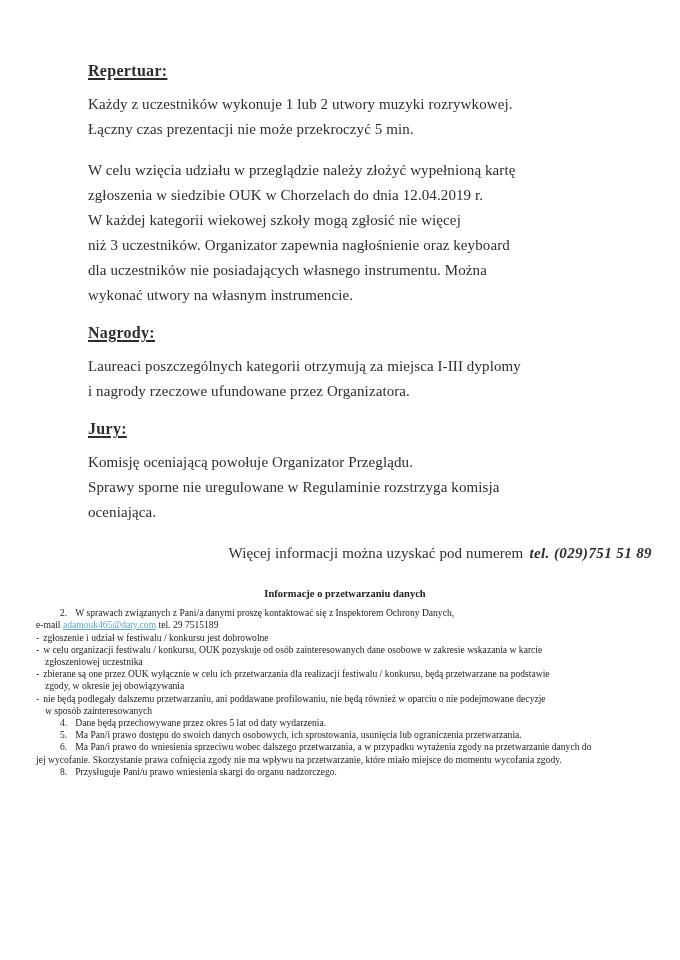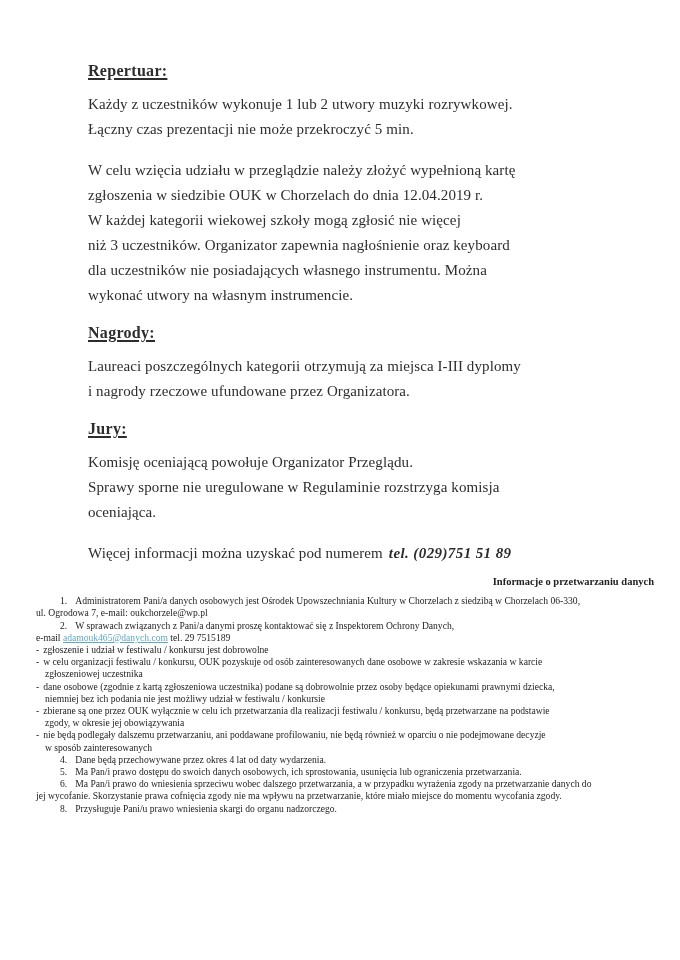--- a/index.html
+++ b/index.html
@@ -25,37 +25,37 @@
   }
 
   .para {
     font-size: 15px;
     line-height: 25px;
     margin: 0 0 16px 0;
     white-space: pre-line;
     letter-spacing: 0.1px;
   }
 
-  .more-info { margin-bottom: 10px; }
+  .more-info { margin-bottom: 22px; text-align: right; }
   .phone {
     font-weight: bold;
     font-style: italic;
     margin-left: 6px;
     letter-spacing: 0.4px;
   }
 
   .privacy {
     margin-left: -52px;
     width: 618px;
     font-size: 9.6px;
     line-height: 12.2px;
     color: #232323;
   }
   .privacy-title {
-    text-align: right;
+    text-align: center;
     font-weight: bold;
     font-size: 10.5px;
     margin-bottom: 7px;
   }
   .pitem { white-space: pre-line; }
   .pitem.num  { text-indent: 24px; }
   .pitem.num .marker { margin-right: 8px; }
   .pitem.dash { padding-left: 9px; text-indent: -9px; }
   .pitem.dash .marker { margin-right: 4px; }
 
@@ -96,42 +96,38 @@
     <p class="para">Komisję oceniającą powołuje Organizator Przeglądu.
 Sprawy sporne nie uregulowane w Regulaminie rozstrzyga komisja
 oceniająca.</p>
   </section>
 
   <p class="para more-info"><span>Więcej informacji można uzyskać pod numerem</span><span class="phone">tel. (029)751 51 89</span></p>
 
   <div class="privacy">
     <div class="privacy-title">Informacje o przetwarzaniu danych</div>
 
-    <div class="pitem num"><span class="marker">1.</span><span>Administratorem Pani/a danych osobowych jest Ośrodek Upowszechniania Kultury  w Chorzelach z siedzibą  w Chorzelach 06-330,
-ul. Ogrodowa 7, e-mail: oukchorzele@wp.pl</span></div>
 
     <div class="pitem num"><span class="marker">2.</span><span>W sprawach związanych z Pani/a danymi proszę kontaktować się z Inspektorem Ochrony Danych,
-e-mail </span><a class="email-link">adamouk465@danych.com</a><span> tel. 29 7515189</span></div>
+e-mail </span><a class="email-link">adamouk465@daty.com</a><span> tel. 29 7515189</span></div>
 
 
     <div class="pitem dash"><span class="marker">-</span><span>zgłoszenie i udział w festiwalu / konkursu jest dobrowolne</span></div>
 
     <div class="pitem dash"><span class="marker">-</span><span>w celu organizacji festiwalu / konkursu, OUK pozyskuje od osób zainteresowanych dane osobowe w zakresie wskazania w karcie
 zgłoszeniowej uczestnika</span></div>
 
-    <div class="pitem dash"><span class="marker">-</span><span>dane osobowe (zgodnie z kartą zgłoszeniowa uczestnika) podane są dobrowolnie przez osoby będące opiekunami prawnymi dziecka,
-niemniej bez ich podania nie jest możliwy udział w festiwalu / konkursie</span></div>
 
     <div class="pitem dash"><span class="marker">-</span><span>zbierane są one przez OUK wyłącznie w celu ich przetwarzania dla realizacji festiwalu / konkursu, będą przetwarzane na podstawie
 zgody, w okresie jej obowiązywania</span></div>
 
     <div class="pitem dash"><span class="marker">-</span><span>nie będą podlegały dalszemu przetwarzaniu, ani poddawane profilowaniu, nie będą również w oparciu o nie podejmowane decyzje
 w sposób zainteresowanych</span></div>
 
-    <div class="pitem num"><span class="marker">4.</span><span>Dane będą przechowywane przez okres 4 lat od daty wydarzenia.</span></div>
+    <div class="pitem num"><span class="marker">4.</span><span>Dane będą przechowywane przez okres 5 lat od daty wydarzenia.</span></div>
 
     <div class="pitem num"><span class="marker">5.</span><span>Ma Pan/i prawo dostępu do swoich danych osobowych, ich sprostowania, usunięcia lub ograniczenia przetwarzania.</span></div>
 
     <div class="pitem num"><span class="marker">6.</span><span>Ma Pan/i prawo do wniesienia sprzeciwu wobec dalszego przetwarzania, a w przypadku wyrażenia zgody na przetwarzanie danych do
 jej wycofanie. Skorzystanie  prawa cofnięcia zgody nie ma wpływu na przetwarzanie, które miało miejsce do momentu wycofania zgody.</span></div>
 
 
     <div class="pitem num"><span class="marker">8.</span><span>Przysługuje Pani/u prawo wniesienia skargi do organu nadzorczego.</span></div>
   </div>
 

